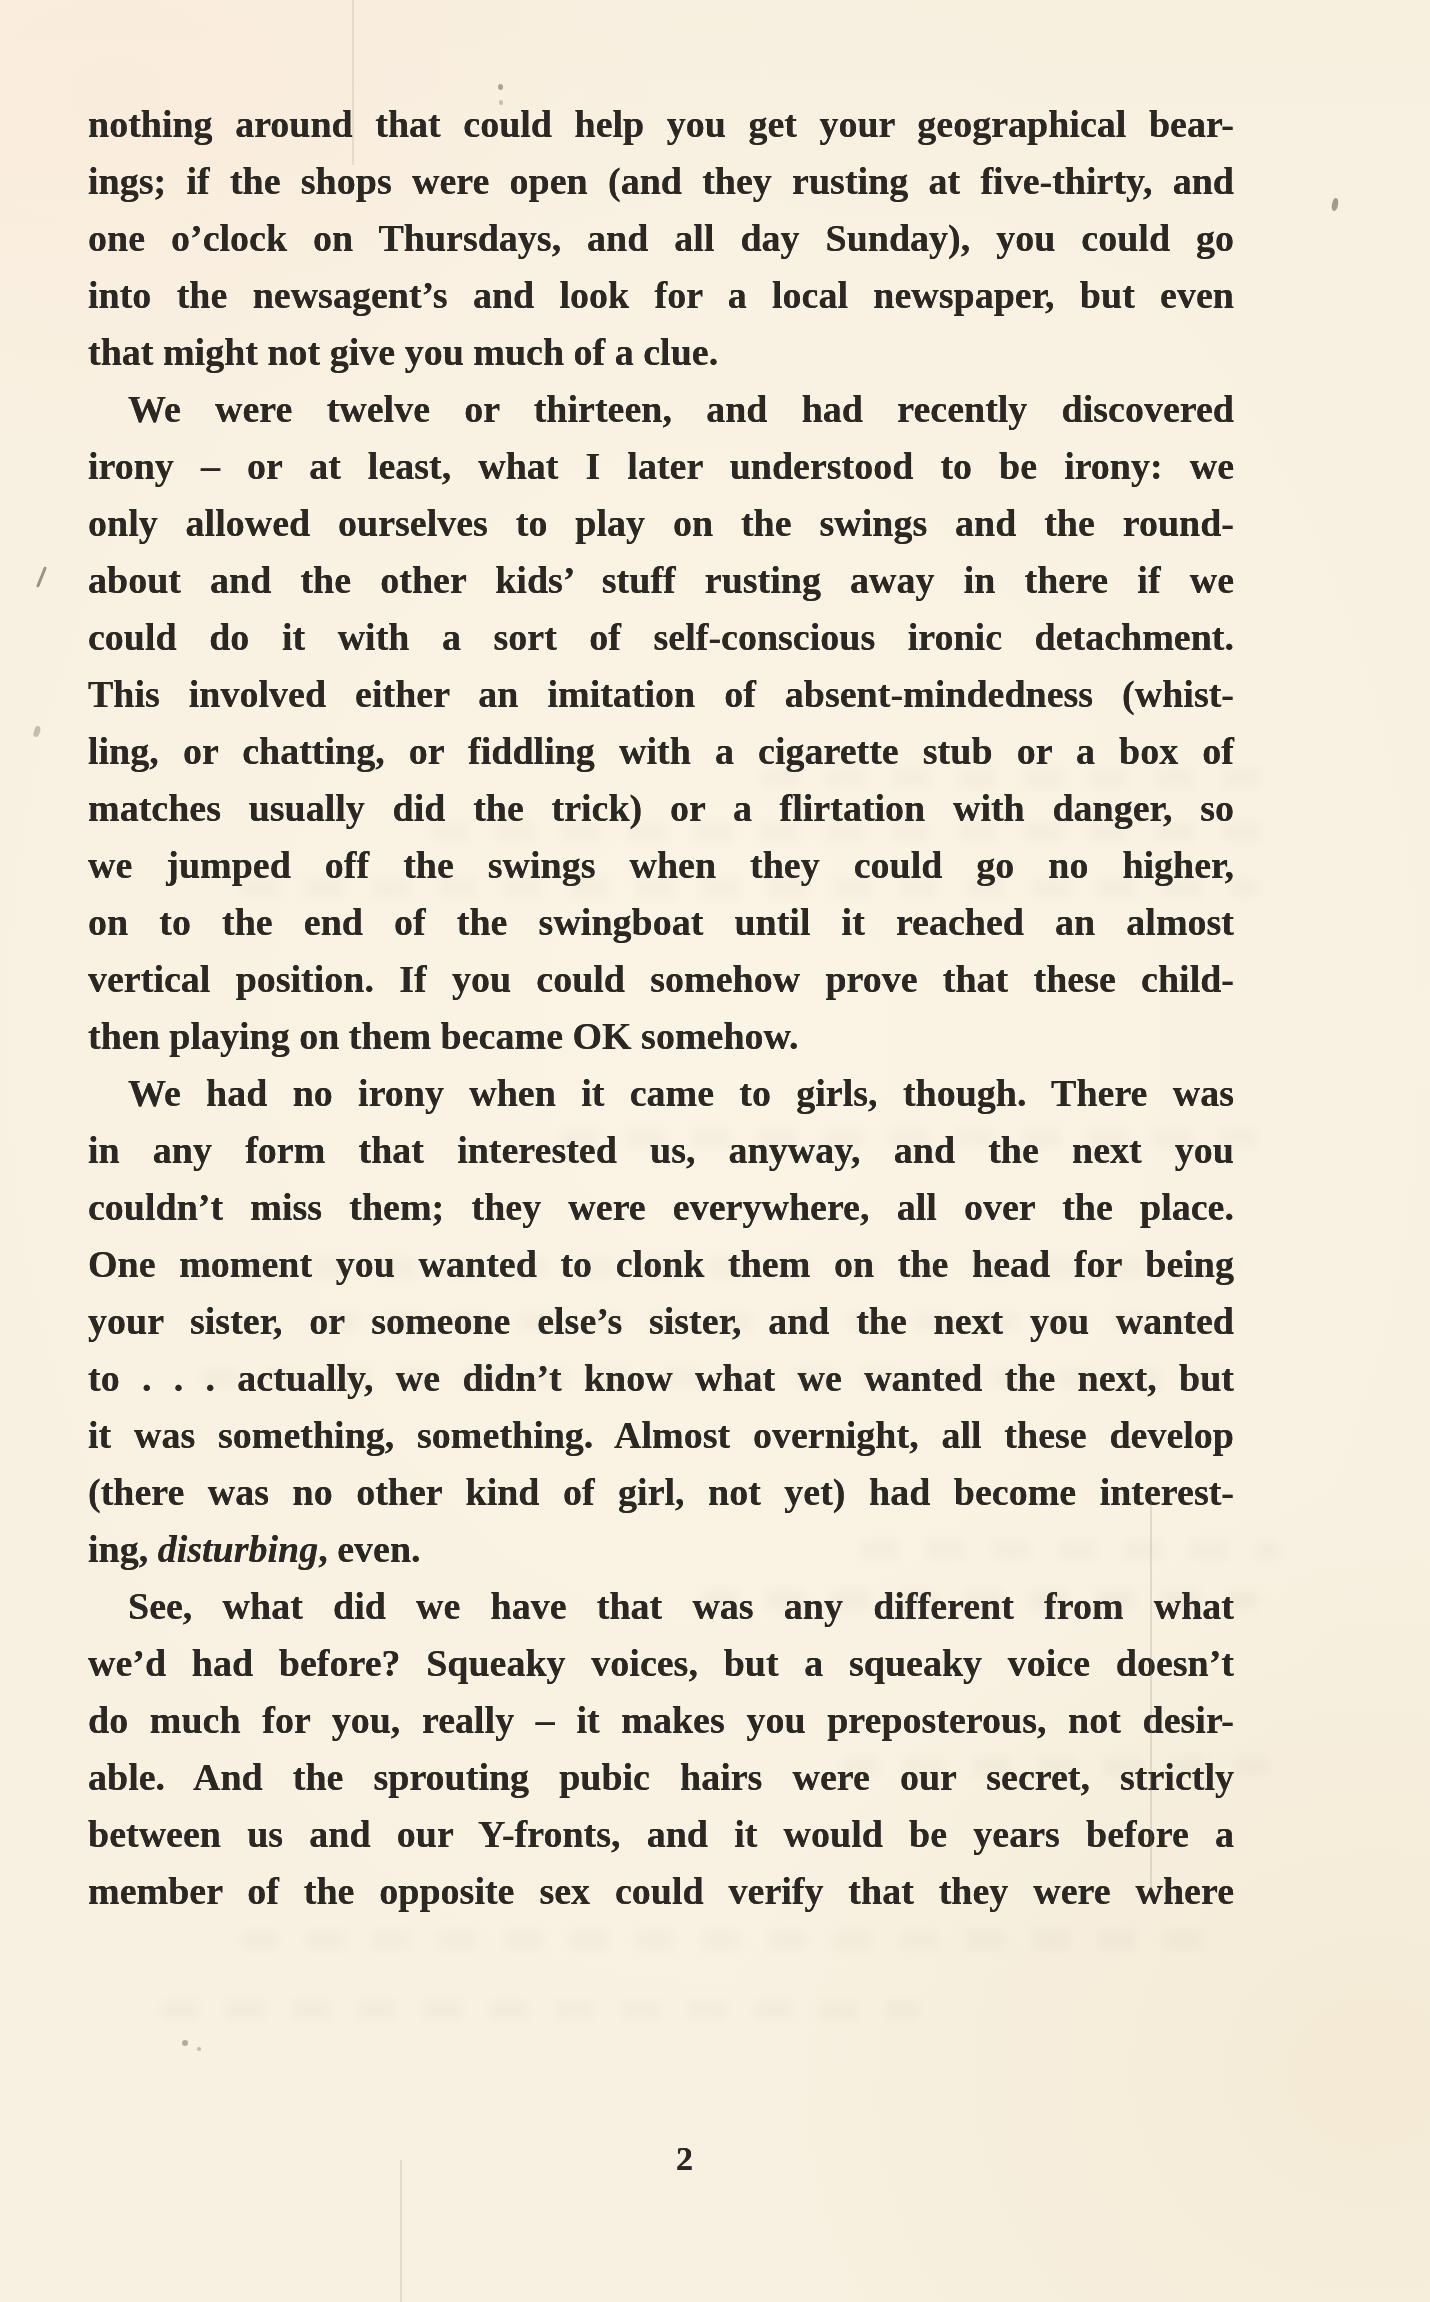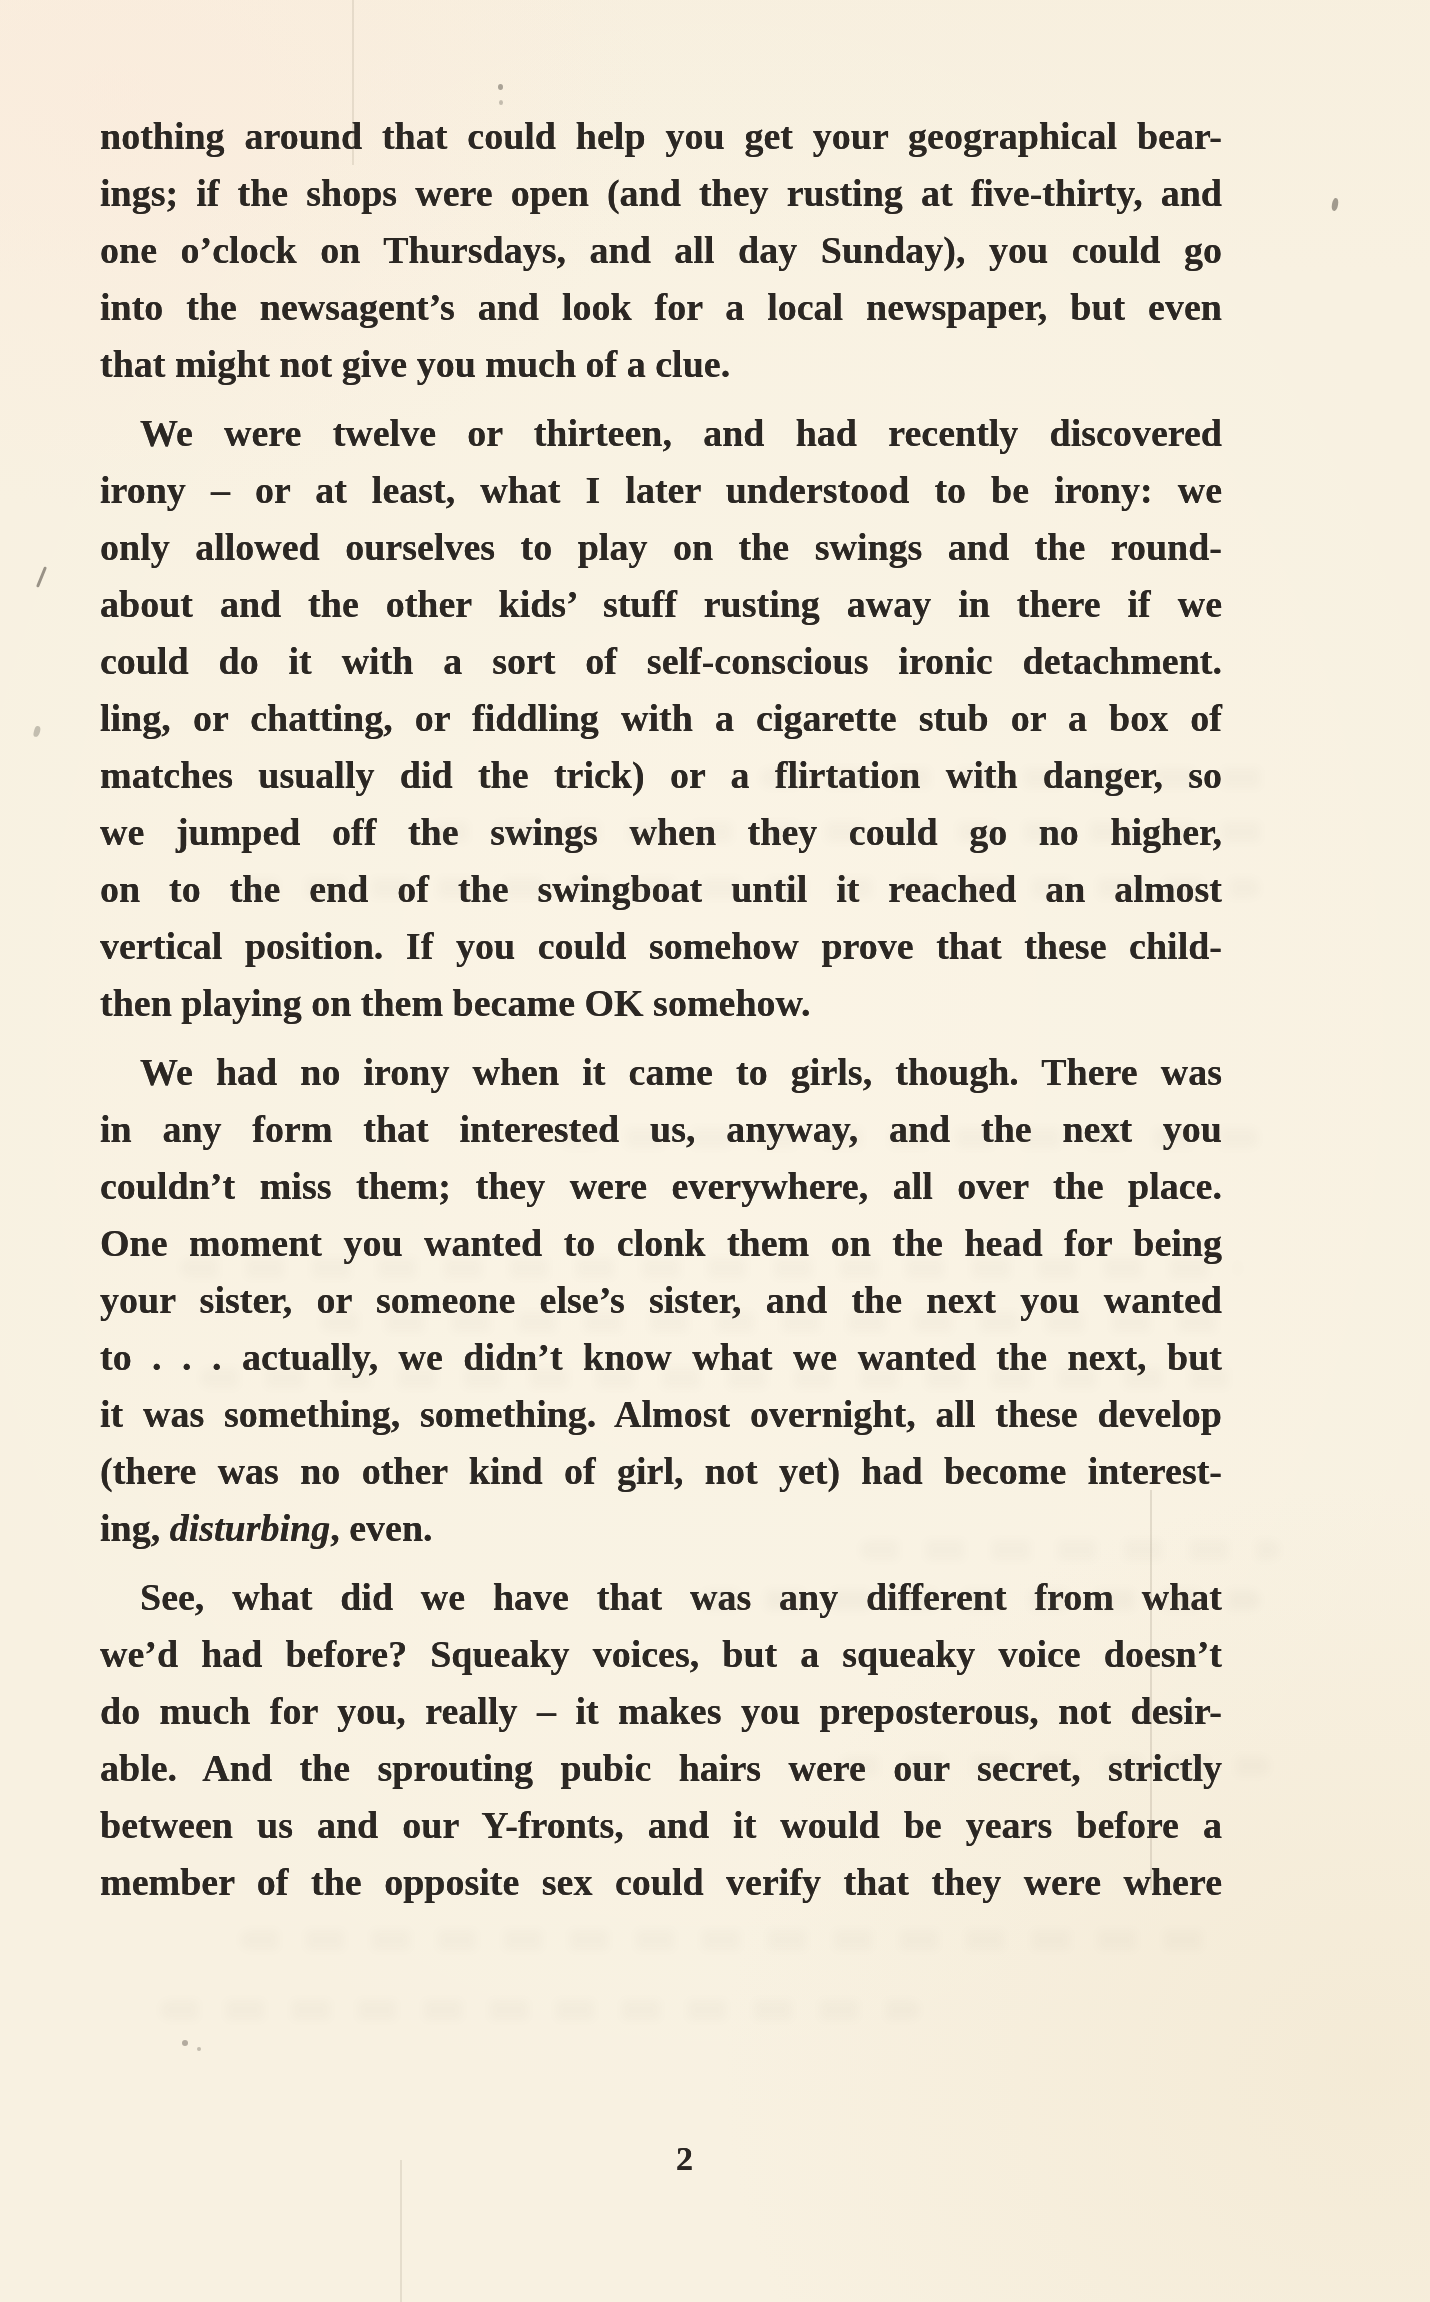--- a/index.html
+++ b/index.html
@@ -22,21 +22,21 @@
   .text-block{
     position:absolute;
     left:88px; top:96px;
     width:1146px;
     color:#2b2723;
     font-size:38px;
     font-weight:bold;
     line-height:57px;
     text-shadow:0 0 0.6px rgba(43,39,35,.85);
   }
-  .para{margin:12px;padding:0;}
+  .para{margin:0;padding:0;}
   .line{
     text-align:justify;
     text-align-last:justify;
     white-space:normal;
   }
   .line.last{text-align-last:left;}
   .line.indent{text-indent:40px;}
   .line em{}
   .page-number{
     position:absolute;
@@ -97,20 +97,21 @@
       <div class="line">one o’clock on Thursdays, and all day Sunday), you could go</div>
       <div class="line">into the newsagent’s and look for a local newspaper, but even</div>
       <div class="line last">that might not give you much of a clue.</div>
     </div>
     <div class="para">
       <div class="line indent">We were twelve or thirteen, and had recently discovered</div>
       <div class="line">irony – or at least, what I later understood to be irony: we</div>
       <div class="line">only allowed ourselves to play on the swings and the round-</div>
       <div class="line">about and the other kids’ stuff rusting away in there if we</div>
       <div class="line">could do it with a sort of self-conscious ironic detachment.</div>
+      <div class="line">This involved either an imitation of absent-mindedness (whist-</div>
       <div class="line">ling, or chatting, or fiddling with a cigarette stub or a box of</div>
       <div class="line">matches usually did the trick) or a flirtation with danger, so</div>
       <div class="line">we jumped off the swings when they could go no higher,</div>
       <div class="line">on to the end of the swingboat until it reached an almost</div>
       <div class="line">vertical position. If you could somehow prove that these child-</div>
       <div class="line last">then playing on them became OK somehow.</div>
     </div>
     <div class="para">
       <div class="line indent">We had no irony when it came to girls, though. There was</div>
       <div class="line">in any form that interested us, anyway, and the next you</div>

